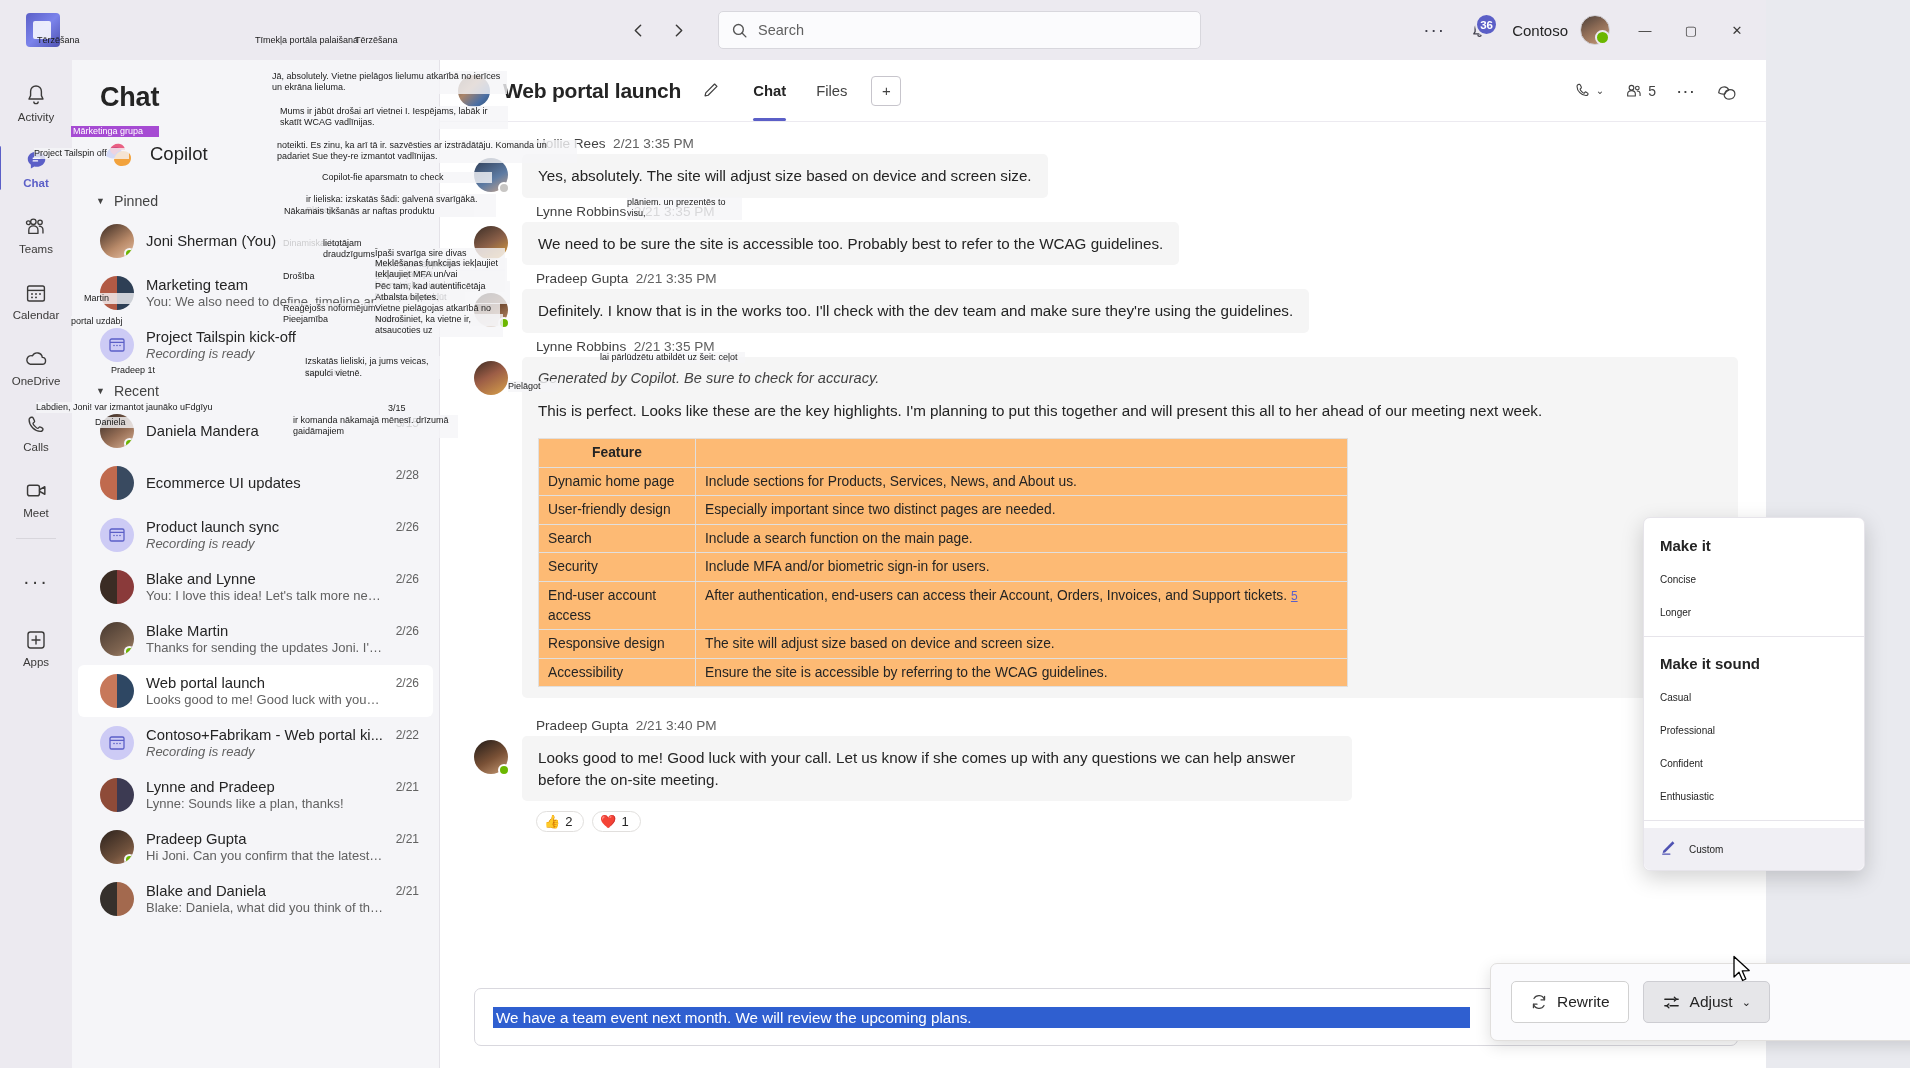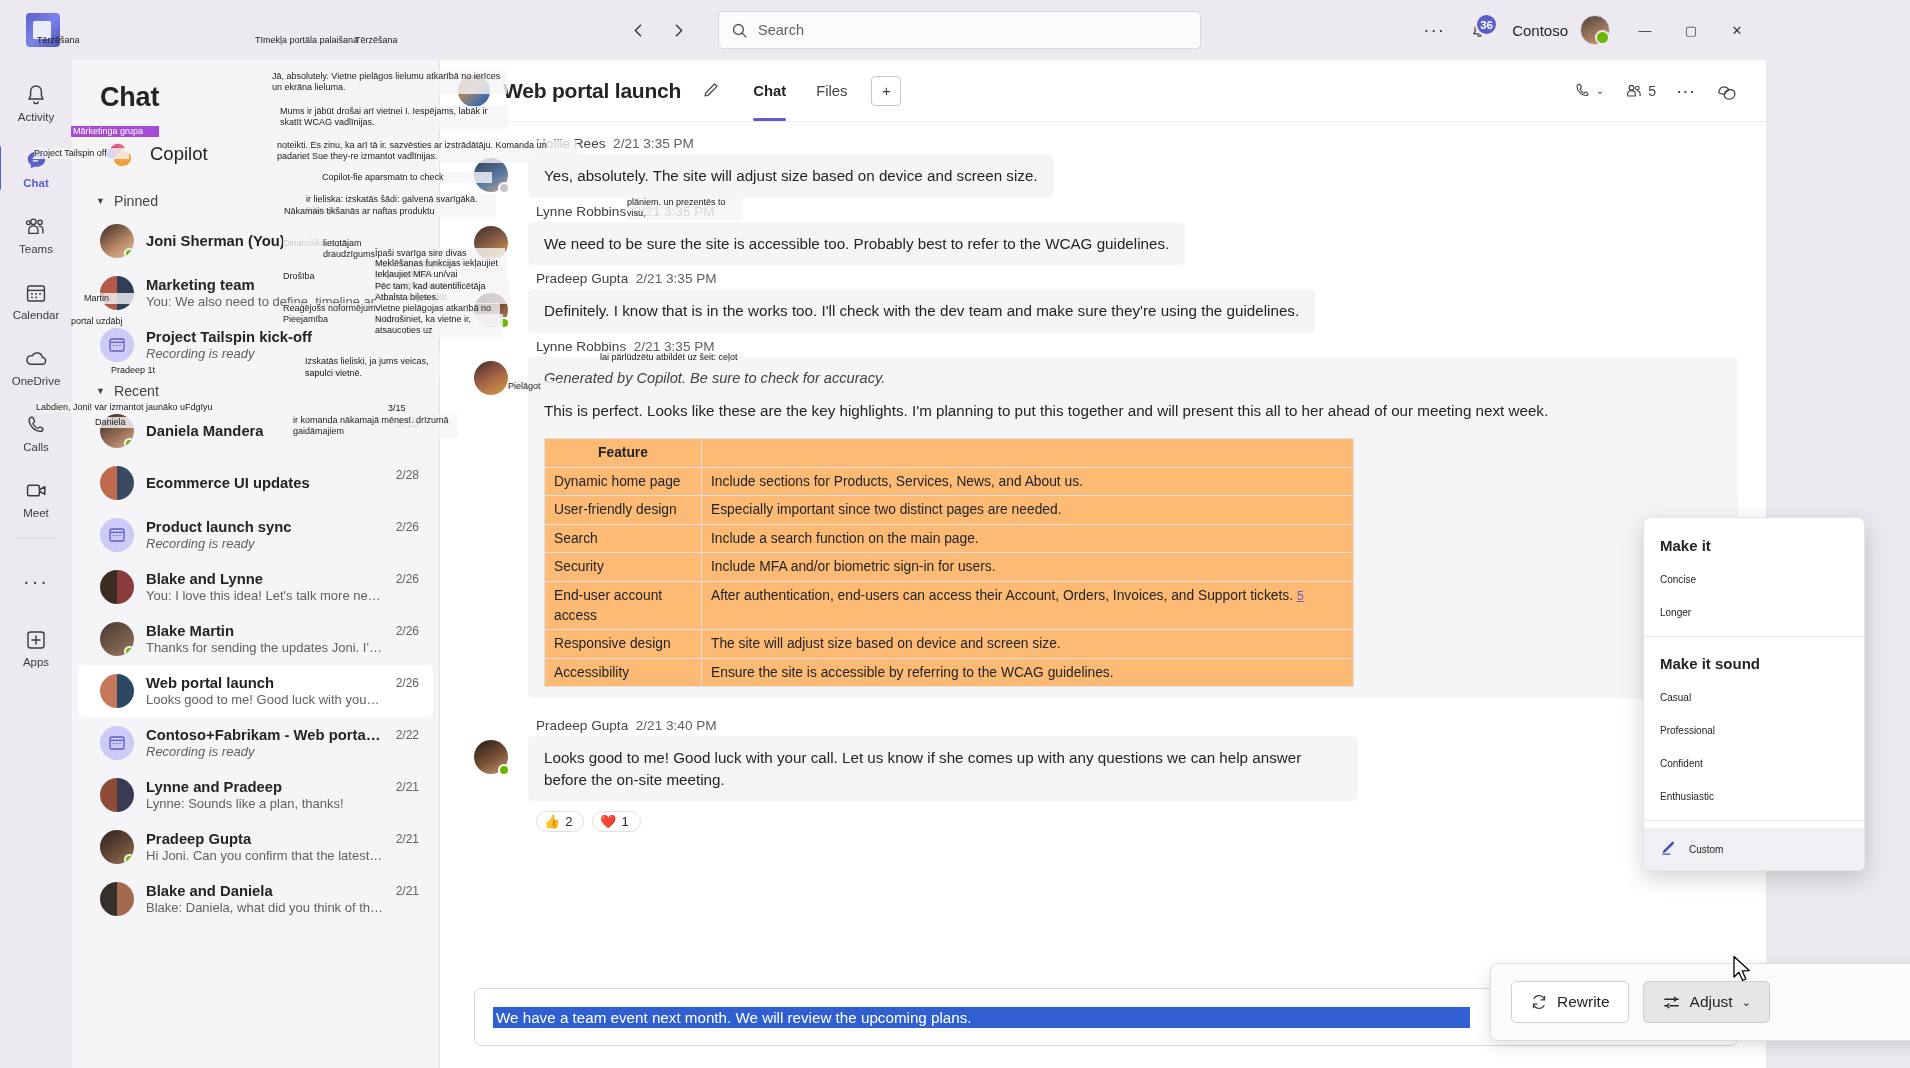--- a/index.html
+++ b/index.html
@@ -108,21 +108,21 @@
   .cl-row {
     display:flex; align-items:center; gap:12px;
     padding:8px 14px 8px 22px; min-height:52px; cursor:pointer; position:relative;
     border-radius:6px; margin:0 6px;
   }
   .cl-row.selected{ background:#ffffff; }
   .cl-av { width:34px;height:34px;border-radius:50%;flex:0 0 34px;position:relative;overflow:hidden;}
   .cl-av.sq { border-radius:50%; background:#cdcbf5; display:flex;align-items:center;justify-content:center;}
   .cl-av .pres{ position:absolute;right:-1px;bottom:-1px;width:11px;height:11px;border-radius:50%;background:#6bb700;border:2px solid #f5f5f8;}
   .cl-txt{ flex:1; min-width:0; }
-  .cl-name{ font-size:14.8px; color:#242424; white-space:nowrap; overflow:hidden; text-overflow:ellipsis;font-weight:bold; }
+  .cl-name{ font-size:14.8px; color:#242424; white-space:nowrap; overflow:hidden; text-overflow:ellipsis; }
   .cl-prev{ font-size:13px; color:#616161; white-space:nowrap; overflow:hidden; text-overflow:ellipsis; margin-top:1px;}
   .cl-prev.ital{ font-style:italic; }
   .cl-date{ font-size:12px;color:#616161;flex:0 0 auto;align-self:flex-start;padding-top:3px;}
   .cl-copilot{
     display:flex;align-items:center;gap:14px;padding:10px 14px 10px 22px;margin:2px 6px;cursor:pointer;border-radius:6px;
   }
   .copilot-ic{ width:36px;height:30px;flex:0 0 36px; }
   .cl-copilot .lbl{ font-size:18.5px; color:#242424; }
   .cl-section{
     display:flex;align-items:center;gap:9px;padding:12px 0 6px 24px;
@@ -152,21 +152,21 @@
   .mh-add{ width:30px;height:30px;margin-left:10px;border:1px solid #c7c5cc;border-radius:4px;
     display:flex;align-items:center;justify-content:center;color:#424242;font-size:15px;cursor:pointer;}
   .mh-right{ margin-left:auto; display:flex; align-items:center; gap:6px; }
   .mh-ic{ height:34px;padding:0 7px;display:flex;align-items:center;gap:4px;color:#424242;cursor:pointer;border-radius:4px;font-size:14px;}
 
   
   .thread{ flex:1; overflow:hidden; padding:14px 28px 4px 34px; position:relative;}
   .msg{ margin-bottom:6px; }
   .msg-meta{ font-size:13.6px; color:#616161; margin-left:62px; margin-bottom:3px;}
   .msg-meta .who{ color:#424242; }
-  .msg-line{ display:flex; align-items:flex-start; gap:20px; }
+  .msg-line{ display:flex; align-items:flex-start; gap:14px; }
   .msg-av{ width:34px;height:34px;border-radius:50%;flex:0 0 34px;margin-top:4px;position:relative;}
   .msg-av .pres{position:absolute;right:-2px;bottom:-2px;width:12px;height:12px;border-radius:50%;border:2px solid #fff;}
   .bubble{
     background:#f5f5f5; border-radius:5px; padding:11px 16px;
     font-size:15.2px; color:#242424; line-height:1.42; max-width:830px;
   }
   .bubble.wide{ max-width:none; flex:1; }
   .ai-note{ font-style:italic; color:#424242; font-size:14.6px; margin-bottom:12px;}
   .tbl{ border-collapse:collapse; width:100%; max-width:810px; margin-top:16px; background:#fdba74; font-size:13.8px;}
   .tbl th,.tbl td{ border:1px solid #e1dfdd; padding:4px 9px; text-align:left; vertical-align:top; color:#242424;}

